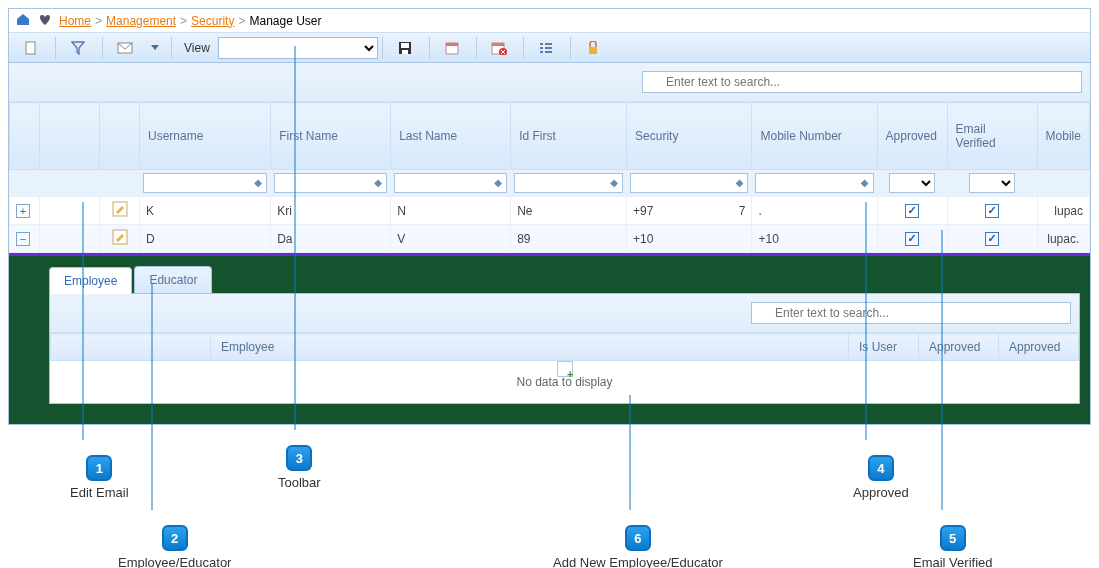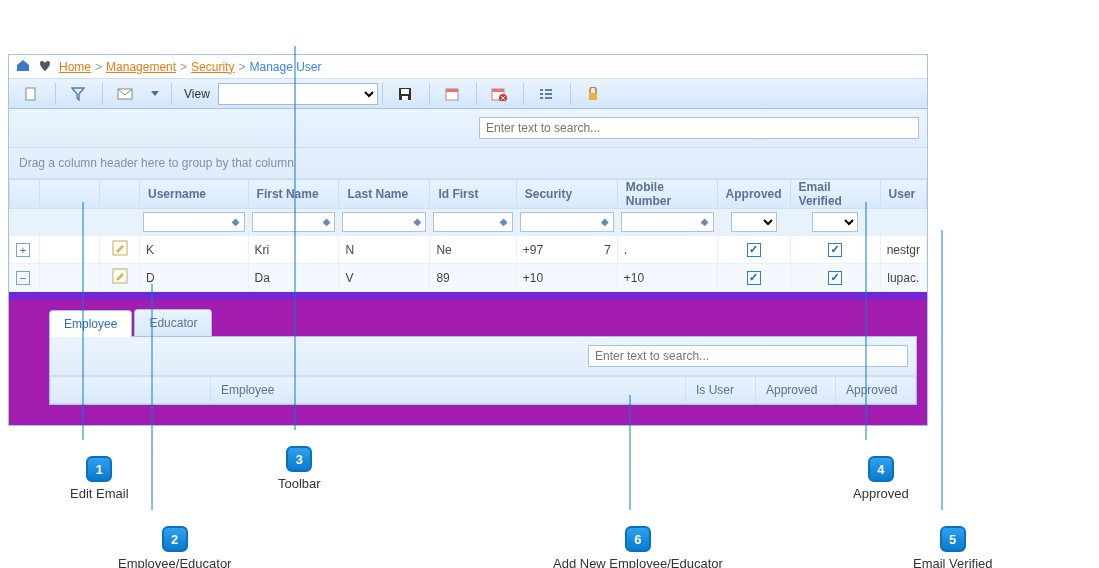--- a/index.html
+++ b/index.html
@@ -1,64 +1,64 @@
 <!DOCTYPE html>
 <html><head>
 <meta charset="utf-8">
 <style>
 * { box-sizing: border-box; margin: 0; padding: 0; font-family: Arial, sans-serif; font-size: 12px; }
 body { background: #fff; padding: 8px; }
 .container { border: 1px solid #a8c3e0; position: relative; background:#fff; }
 .breadcrumb { display:flex; align-items:center; gap:4px; padding:3px 6px; background:#fff; border-bottom:1px solid #cde0f3; }
 .breadcrumb a { color:#e77b17; text-decoration:underline; cursor:pointer; }
 .breadcrumb .sep { color:#999; }
-.breadcrumb .last { color:#3b82f6; }
+.breadcrumb .last { color:#000000; }
 .hh-icon { margin-right:2px; }
 .toolbar { display:flex; align-items:center; background:linear-gradient(#eaf3fd,#d3e6fa); border-bottom:1px solid #a8c3e0; height:30px; padding:0 4px; }
 .tb-btn { display:flex; align-items:center; justify-content:center; width:36px; height:26px; border:1px solid transparent; border-radius:3px; cursor:pointer; margin-right:2px; }
 .tb-sep { width:1px; height:22px; background:#b7cfe7; margin:0 4px; }
 .tb-label { color:#333; padding:0 8px; }
 .tb-select { height:22px; width:160px; border:1px solid #9fbbd9; background:#fff; }
 .search-bar { background:linear-gradient(#ebf4fe,#e0edfa); padding:8px; display:flex; justify-content:flex-end; border-bottom:1px solid #cde0f3; }
-.search-input { width:440px; height:22px; border:1px solid #a8c3e0; padding:0 6px; color:#888; }
+.search-input { width:440px; height:22px; border:1px solid #a8c3e0; padding:0 23px; color:#888; }
 .group-zone { background:linear-gradient(#e6f0fb,#dfecf9); color:#7b92ab; padding:8px 10px; font-style:normal; border-bottom:1px solid #cde0f3; }
 .grid { width:100%; border-collapse:collapse; }
-.grid th { background:linear-gradient(#eaf3fd,#d8e9fb); border:1px solid #cde0f3; color:#5a7294; text-align:left; padding:0 8px; font-weight:bold; }
+.grid th { background:linear-gradient(#eaf3fd,#d8e9fb); border:1px solid #cde0f3; color:#5a7294; text-align:left; padding:19px 8px; font-weight:normal; }
 .grid td { border:1px solid #e8f0fa; padding:4px 6px; color:#444; background:#fff; vertical-align:middle; }
 .grid tr.alt td { background:#f4f9ff; }
 .filter-row td { background:#e8f2fd !important; padding:3px; }
 .filter-input { width:100%; height:20px; border:1px solid #a8c3e0; padding:0 18px 0 3px; }
 .filter-wrap { position:relative; }
 .filter-btn { position:absolute; right:2px; top:2px; width:14px; height:14px; color:#6b8ab0; font-size:10px; display:flex; align-items:center; justify-content:center; }
 .expand-btn { width:14px; height:14px; border:1px solid #7da2cc; display:flex; align-items:center; justify-content:center; color:#3a6ea8; font-size:11px; cursor:pointer; }
 .edit-icon { width:16px; height:16px; display:inline-block; cursor:pointer; }
 .checkbox { width:14px; height:14px; border:1px solid #3a78c9; display:inline-flex; align-items:center; justify-content:center; color:#1b62b8; font-size:11px; font-weight:bold; margin:auto; }
 .center { text-align:center; }
-.detail-panel { padding:10px 10px 20px 40px; background:#a21caf; border-top:7px solid #6d28d9; }
+.detail-panel { padding:10px 10px 20px 40px; background:#14532d; border-top:3px solid #6d28d9; }
 .tabs { display:flex; }
 .tab { padding:6px 14px; border:1px solid #a8c3e0; background:linear-gradient(#eaf3fd,#d8e9fb); color:#5a7294; cursor:pointer; border-bottom:none; border-radius:4px 4px 0 0; margin-right:2px; }
 .tab.active { background:#fff; color:#2f6db5; position:relative; top:1px; }
 .detail-body { border:1px solid #a8c3e0; background:#fff; }
 .detail-search { padding:8px; display:flex; justify-content:flex-end; background:linear-gradient(#ebf4fe,#e0edfa); border-bottom:1px solid #cde0f3; }
 .subgrid { width:100%; border-collapse:collapse; }
 .subgrid th { background:linear-gradient(#eaf3fd,#d8e9fb); border:1px solid #cde0f3; color:#5a7294; padding:6px 10px; font-weight:normal; text-align:left; }
 .no-data { text-align:center; color:#666; padding:14px; position:relative; }
 .add-icon { position:absolute; left:50%; top:0; transform:translateX(-50%); width:16px; height:16px; border:1px solid #b0c6df; background:#fff; cursor:pointer; }
 .add-icon:after { content:"+"; color:#3a8c33; position:absolute; right:-2px; bottom:-4px; font-weight:bold; font-size:11px; }
 .callout-layer { position:relative; height:160px; margin-top:10px; }
 .callout { position:absolute; text-align:center; }
 .bubble { width:26px; height:26px; background:linear-gradient(#2da1f0,#0b7acc); border:2px solid #0970bf; border-radius:6px; color:#fff; font-weight:bold; display:flex; align-items:center; justify-content:center; margin:0 auto 4px; font-size:13px; }
 .callout-label { color:#333; font-size:13px; }
 svg.connector { position:absolute; top:0; left:0; pointer-events:none; }
 .mini-select { width:46px; height:20px; border:1px solid #a8c3e0; background:#fff; }
 </style>
 </head>
 <body>
 
-<div class="container" style="width:920px;margin-top:46px;">
+<div class="container" style="width:1083px;">
   <div class="breadcrumb">
     <span class="hh-icon">
       <svg width="16" height="14">
           <path d="M2 7 L8 2 L14 7 L14 13 L2 13 Z" fill="#3a78c9"></path>
         </svg>
     </span>
     <span class="hh-icon">
       <svg width="16" height="14">
           <path d="M8 13 C2 8 2 3 5 3 C7 3 8 5 8 5 C8 5 9 3 11 3 C14 3 14 8 8 13 Z" fill="#556"></path>
         </svg>
@@ -140,37 +140,36 @@
           <rect x="2" y="6" width="8" height="7" fill="#e8b33a"></rect>
           <path d="M3 6 V3 a3 3 0 0 1 6 0 V6" fill="none" stroke="#b88122" stroke-width="1.5"></path>
         </svg>
     </div>
   </div>
 
   <div class="search-bar">
     <input class="search-input" placeholder="Enter text to search..." style="">
   </div>
 
-  <div class="group-zone">Drag a column header here to group by that column</div>
 
   <table class="grid">
     <thead>
       <tr>
         <th style="width:30px;"></th>
         <th style="width:60px;"></th>
         <th style="width:40px;"></th>
         <th>Username</th>
         <th>First Name</th>
         <th>Last Name</th>
         <th>Id First</th>
         <th>Security</th>
         <th>Mobile Number</th>
         <th style="width:70px;">Approved</th>
         <th style="width:90px;">Email Verified</th>
-        <th>User</th>
+        <th>Mobile</th>
       </tr>
       <tr class="filter-row">
         <td></td>
           <td></td>
           <td></td>
         <td>
             <div class="filter-wrap"><input class="filter-input" style=""><span class="filter-btn">◆</span></div>
           </td>
         <td>
             <div class="filter-wrap"><input class="filter-input" style=""><span class="filter-btn">◆</span></div>
@@ -203,21 +202,21 @@
                 <path d="M4 11 L10 5 L12 7 L6 13 Z" fill="#e4b34a"></path>
               </svg></span></td>
         <td>K</td>
         <td>Kri</td>
         <td>N</td>
         <td>Ne</td>
         <td><span>+97</span> <span style="float:right;">7</span></td>
         <td>.</td>
         <td class="center"><span class="checkbox">✓</span></td>
         <td class="center"><span class="checkbox">✓</span></td>
-        <td style="text-align:right;">nestgr</td>
+        <td style="text-align:right;">lupac</td>
       </tr>
       <tr class="alt">
         <td>
             <div class="expand-btn">−</div>
           </td>
         <td></td>
         <td class="center"><span class="edit-icon"><svg width="16" height="16">
                 <rect x="1" y="1" width="14" height="14" fill="#fff" stroke="#c9a85a"></rect>
                 <path d="M4 11 L10 5 L12 7 L6 13 Z" fill="#e4b34a"></path>
               </svg></span></td>
@@ -247,20 +246,24 @@
         <thead>
           <tr>
             <th style="width:160px;"></th>
             <th>Employee</th>
             <th style="width:70px;">Is User</th>
             <th style="width:80px;">Approved</th>
             <th style="width:80px;">Approved</th>
           </tr>
         </thead>
       </table>
+      <div class="no-data">
+        <div class="add-icon"></div>
+        <span>No data to display</span>
+      </div>
     </div>
   </div>
 
 </div>
 
 <svg class="connector" width="1099" height="560">
   <g stroke="#0b7acc" stroke-width="1" fill="none">
     <path d="M83 202 C83 320 83 420 83 440"></path>
     <path d="M152 284 C152 400 152 490 152 510"></path>
     <path d="M295 46 C295 200 295 380 295 430"></path>

